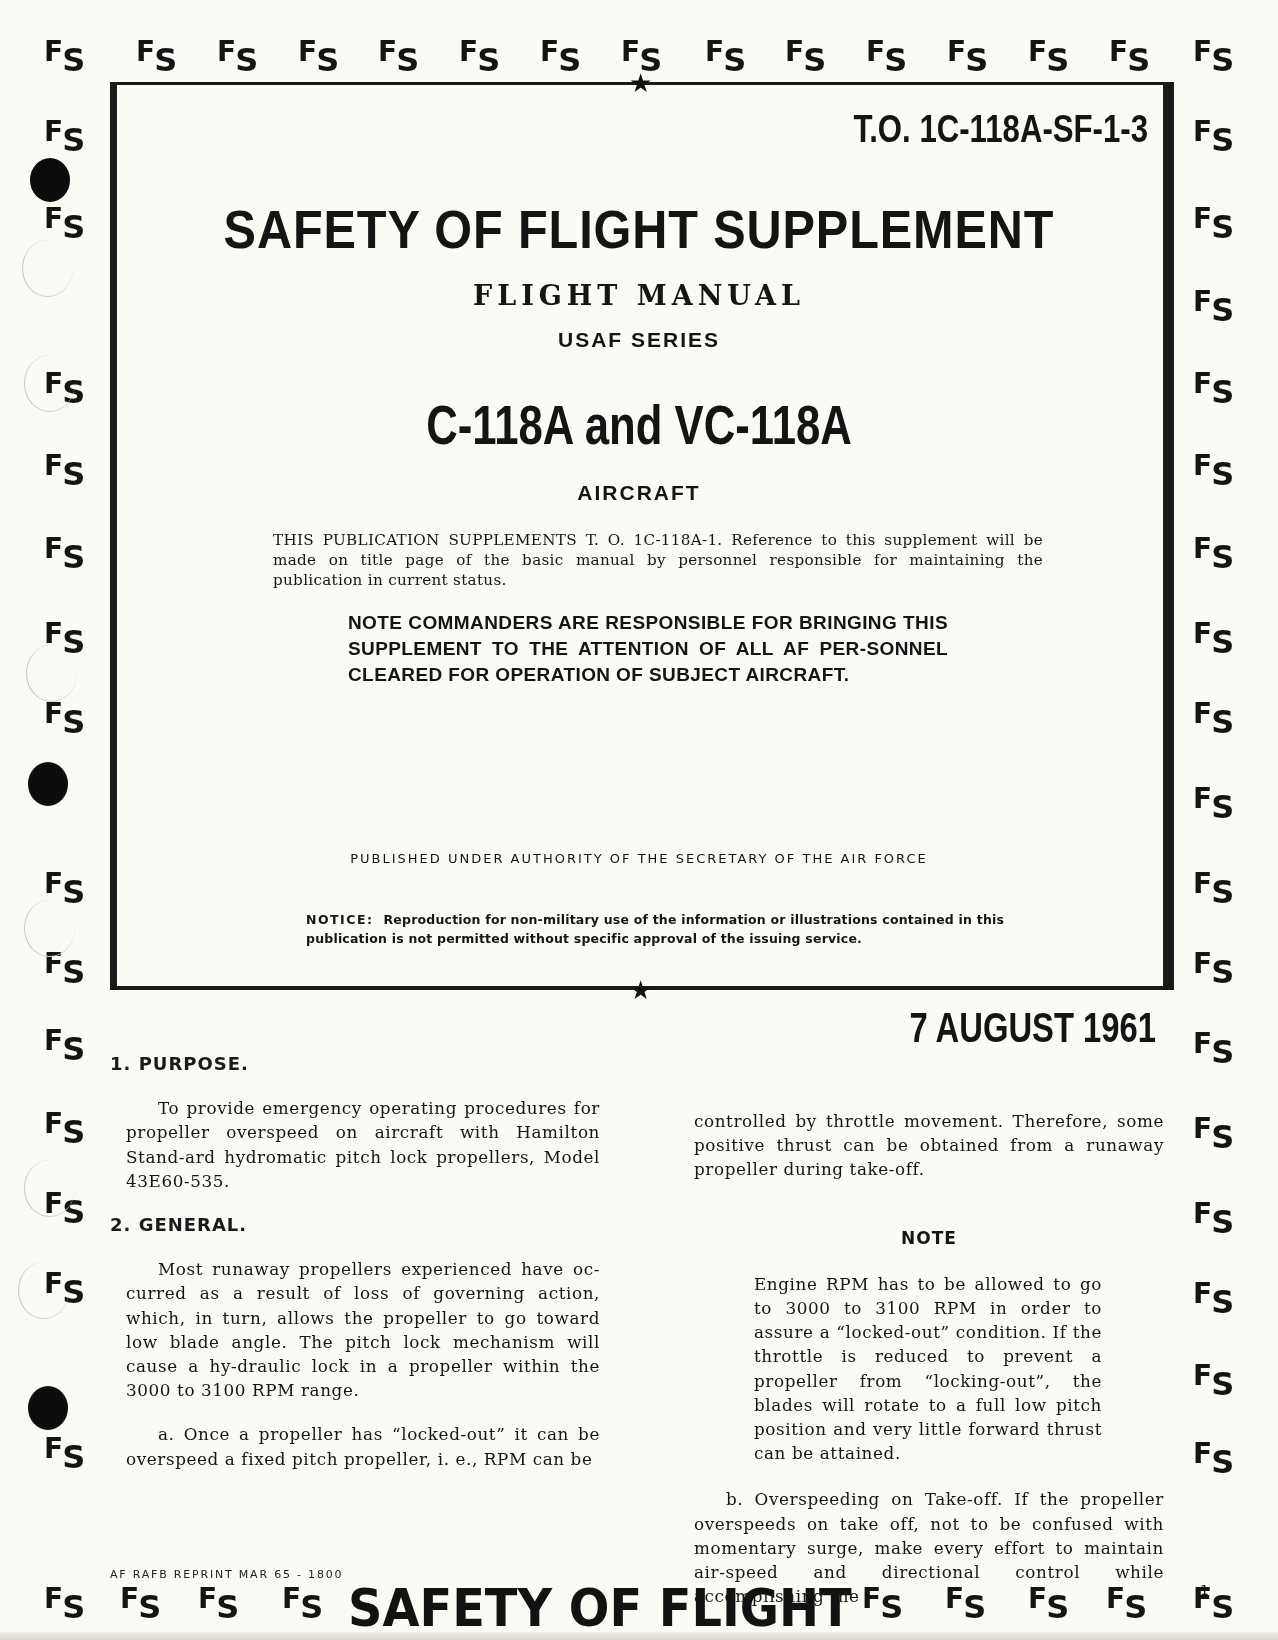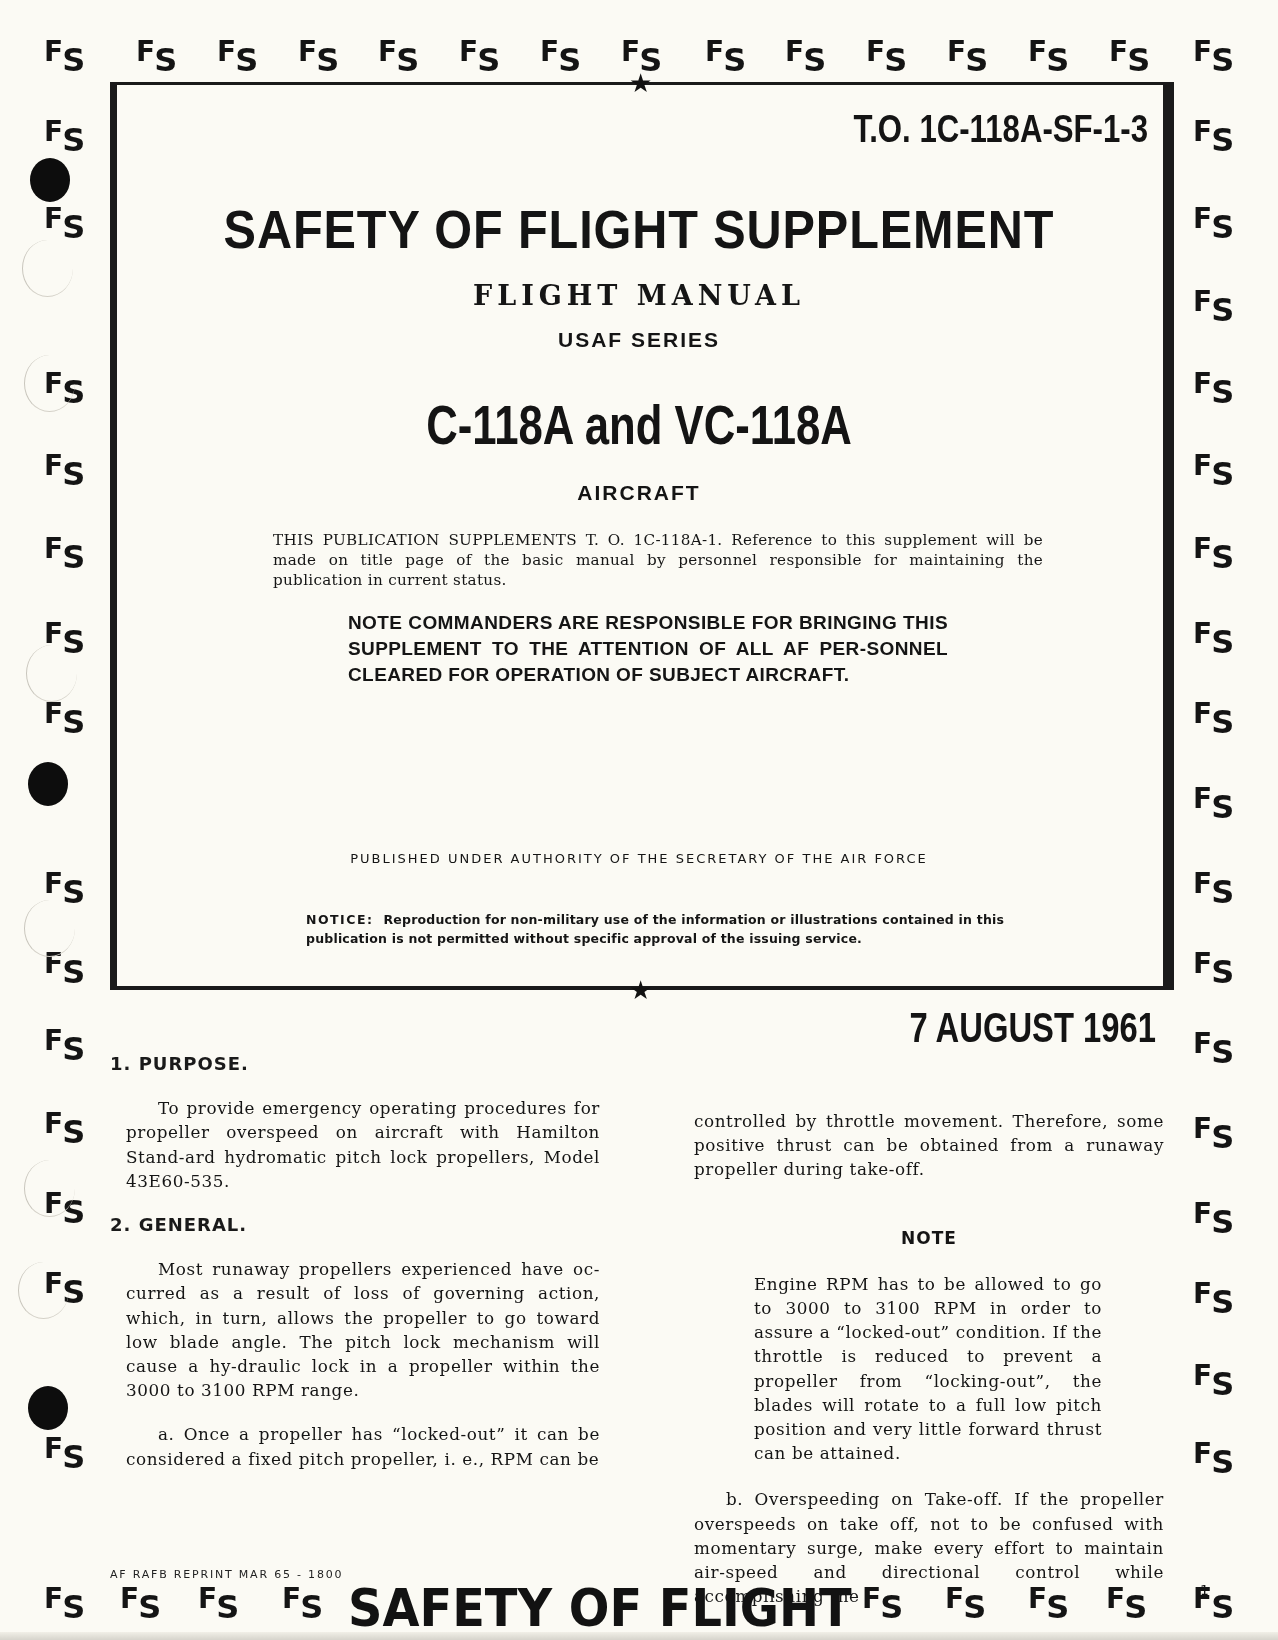--- a/index.html
+++ b/index.html
@@ -187,21 +187,21 @@
   <span class="label">NOTICE:</span><span>Reproduction for non-military use of the information or illustrations contained in this publication is not permitted without specific approval of the issuing service.</span>
 </div>
 
 <div id="date" class="condensed">7 AUGUST 1961</div>
 
 <div id="col-left" class="col">
   <h3>1.  PURPOSE.</h3>
   <p style="margin-top:20px;">To provide emergency operating procedures for propeller overspeed on aircraft with Hamilton Stand-ard hydromatic pitch lock propellers, Model 43E60-535.</p>
   <h3 style="margin-top:20px;">2.  GENERAL.</h3>
   <p style="margin-top:20px;">Most runaway propellers experienced have oc-curred as a result of loss of governing action, which, in turn, allows the propeller to go toward low blade angle. The pitch lock mechanism will cause a hy-draulic lock in a propeller within the 3000 to 3100 RPM range.</p>
-  <p style="margin-top:20px;">a. Once a propeller has “locked-out” it can be considered a fixed pitch propeller, i. e., RPM can be</p>
+  <p style="margin-top:20px;">a. Once a propeller has “locked-out” it can be overspeed a fixed pitch propeller, i. e., RPM can be</p>
 </div>
 
 <div id="col-right" class="col">
   <p class="cont">controlled by throttle movement. Therefore, some positive thrust can be obtained from a runaway propeller during take-off.</p>
   <div id="note-heading">NOTE</div>
   <p id="note-body">Engine RPM has to be allowed to go to 3000 to 3100 RPM in order to assure a “locked-out” condition. If the throttle is reduced to prevent a propeller from “locking-out”, the blades will rotate to a full low pitch position and very little forward thrust can be attained.</p>
   <p style="margin-top:22px;">b. Overspeeding on Take-off.  If the propeller overspeeds on take off, not to be confused with momentary surge, make every effort to maintain air-speed and directional control while accomplishing the</p>
 </div>
 
 <div id="reprint">AF RAFB REPRINT MAR 65 - 1800</div>

